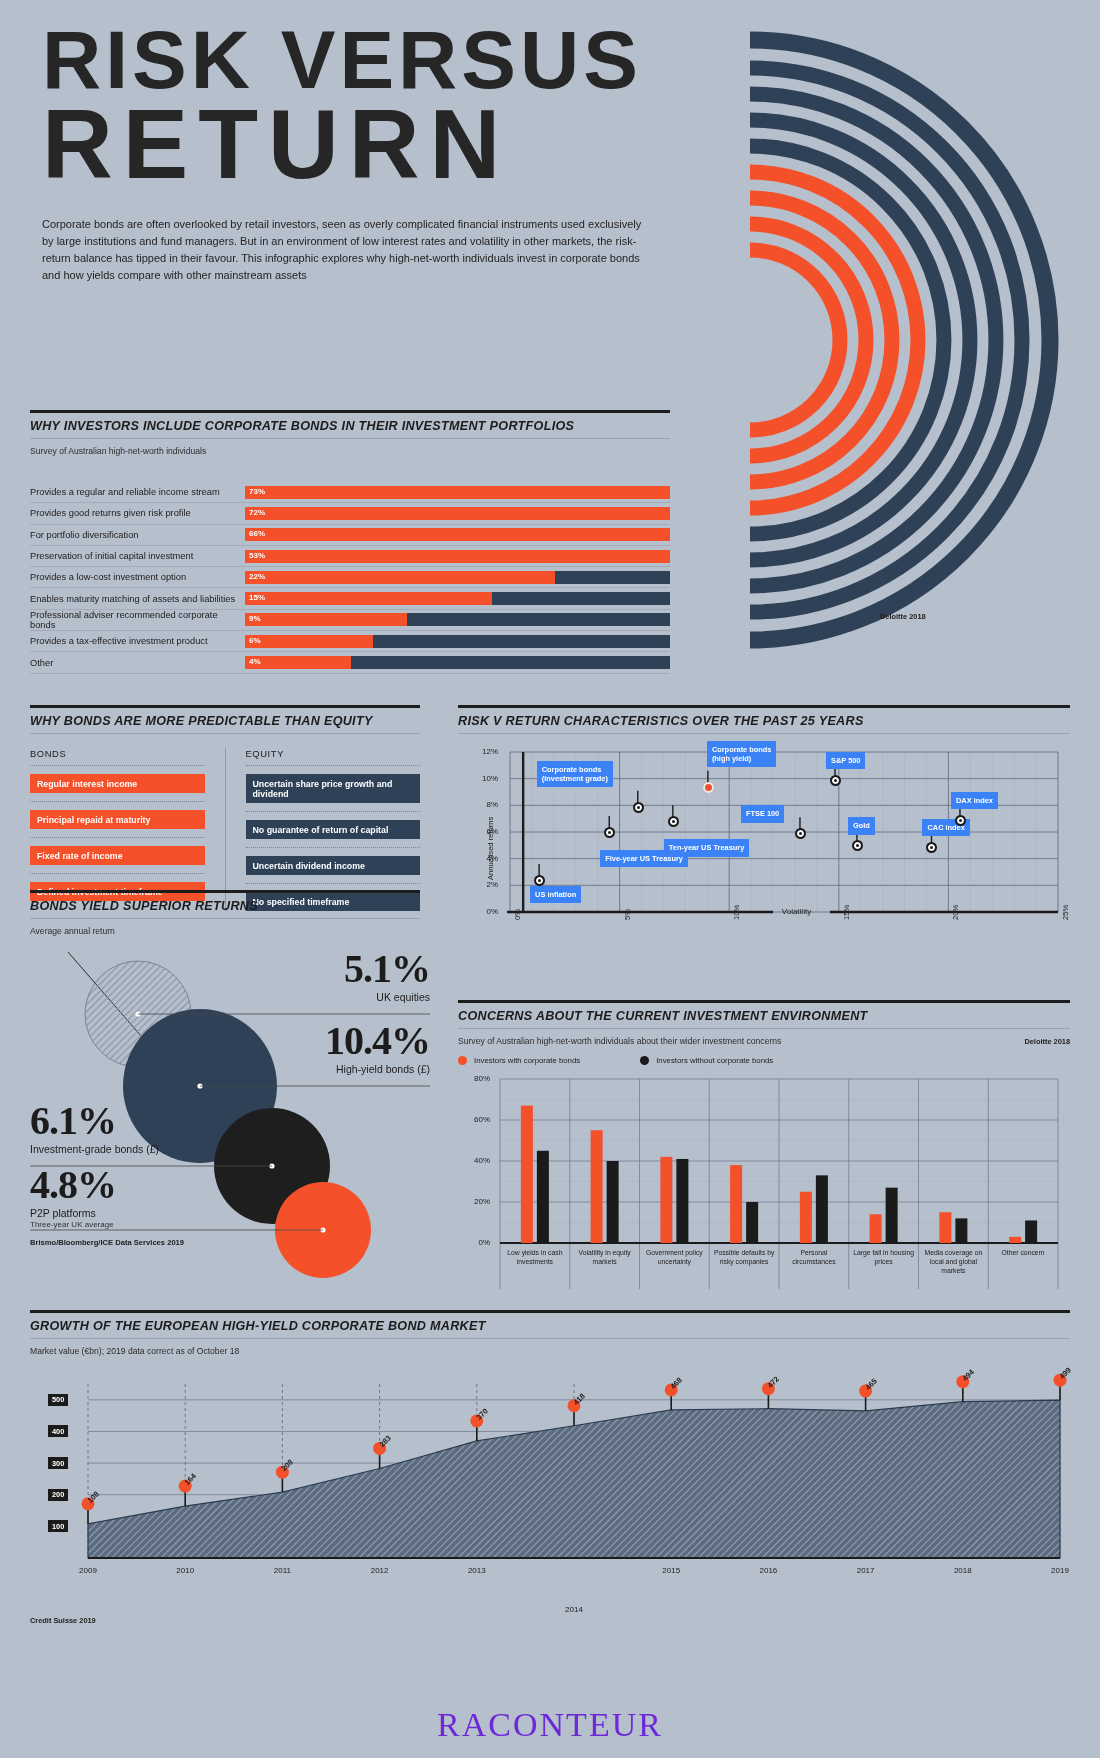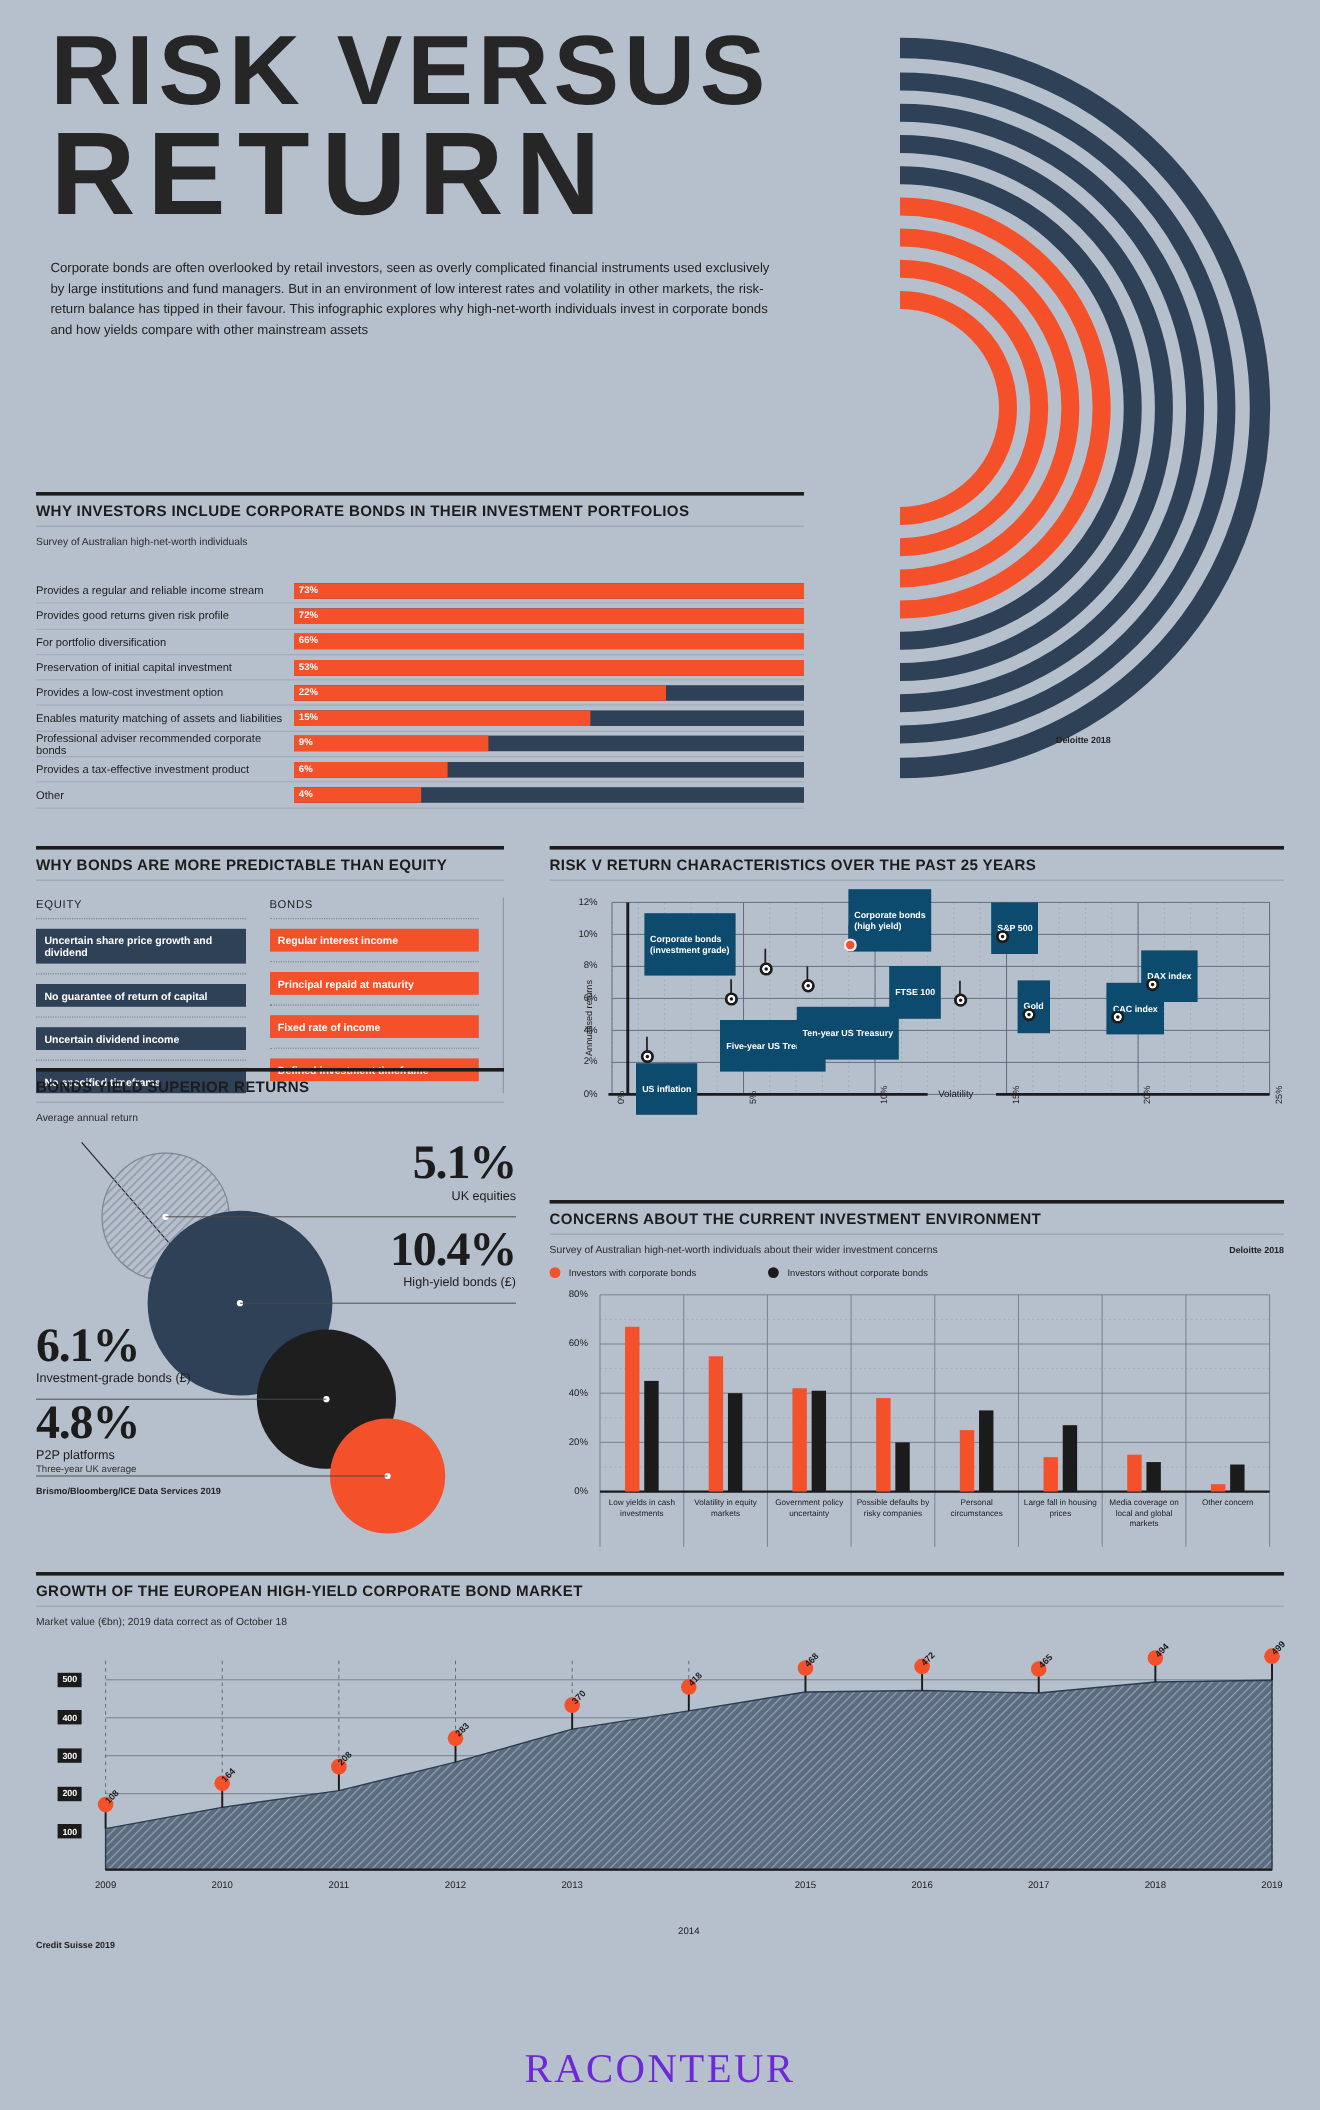--- a/index.html
+++ b/index.html
@@ -22,21 +22,21 @@
     font-weight: bold; color: #262626; line-height: .92;
     letter-spacing: 4px; font-family: "Liberation Sans", sans-serif;
   }
   .title1 { font-size: 82px; }
   .title2 { font-size: 98px; letter-spacing: 10px; margin-top: 2px; }
   .intro { margin-top: 26px; font-size: 11px; line-height: 1.55; color: #232323; width: 600px; }
 
   
   .sec { position: absolute; z-index: 3; }
   .rule { border-top: 3px solid #1d1d1d; }
-  .sec-h { font-size: 12.6px; font-weight: bold; letter-spacing: .3px; padding: 6px 0 5px; }
+  .sec-h { font-size: 12.6px; font-weight: bold; letter-spacing: .3px; padding: 6px 0 5px; font-style: italic; }
   .sec-h-ul { border-bottom: 1px solid #9aa4b3; }
   .sec-sub { font-size: 8.6px; color: #2d2d2d; padding-top: 7px; }
   .src { font-size: 7.4px; font-weight: bold; color: #222; }
 
   
   .srow { display: flex; align-items: center; height: 21.3px; border-bottom: 1px solid #a3acba; }
   .srow .lbl { width: 215px; font-size: 9.3px; color: #1d1d1d; }
   .srow .track { flex: 1; height: 13px; background: #2e4157; position: relative; }
   .srow .fill { position: absolute; left: 0; top: 0; bottom: 0; background: #f4502a; }
   .srow .val { position: absolute; left: 4px; top: 1px; font-size: 8px; font-weight: bold; color: #fff; }
@@ -52,23 +52,23 @@
   .be-sep { border-bottom: 1px dotted #7d879a; margin-top: 8px; }
 
   
   .circ-area { position: relative; width: 400px; height: 360px; }
   .bigpct { font-family: "Liberation Serif", serif; font-weight: bold; font-size: 40px; line-height: .95; letter-spacing: -1px; }
   .caplbl { font-size: 10.5px; margin-top: 3px; }
   .capsub { font-size: 8px; color: #333; margin-top: 1px; }
 
   
   .sc-tag {
-    position: absolute; background: #0c4a6e; color: #fff;
+    position: absolute; background: #3b82f6; color: #fff;
     font-size: 7.4px; font-weight: bold; line-height: 1.25;
-    padding: 17px 5px; white-space: nowrap; z-index: 4;
+    padding: 4px 5px; white-space: nowrap; z-index: 4;
   }
   .sc-dot { position: absolute; width: 11px; height: 11px; border-radius: 50%; z-index: 5; }
   .sc-dot.dark { background: #1b1b1b; border: 2.5px solid #1b1b1b; box-shadow: inset 0 0 0 2px #fff; }
   .sc-dot.red { background: #f4502a; box-shadow: inset 0 0 0 2px #e8edf3; }
   .ax-y { font-size: 8px; color: #222; position: absolute; text-align: right; }
   .ax-x { font-size: 7.6px; color: #222; position: absolute; transform: rotate(-90deg); transform-origin: left top; }
 
   
   .gb-cat { font-size: 6.8px; text-align: center; line-height: 1.3; color: #1d1d1d; }
 
@@ -176,42 +176,42 @@
           </div>
         </div>
       </div>
   </div>
   <div class="src" style="position:absolute; left:880px; top:612px; z-index:4;">Deloitte 2018</div>
 
   <div class="sec" style="left:30px; top:705px; width:390px;">
     <div class="rule"></div>
     <div class="sec-h sec-h-ul">WHY BONDS ARE MORE PREDICTABLE THAN EQUITY</div>
     <div class="be-wrap" style="margin-top:14px;">
+      <div class="be-col left">
+        <div class="be-head">BONDS</div>
+        <div id="bonds-list">
+            <div class="be-item bond">Regular interest income</div>
+            <div class="be-sep"></div>
+            <div class="be-item bond">Principal repaid at maturity</div>
+            <div class="be-sep"></div>
+            <div class="be-item bond">Fixed rate of income</div>
+            <div class="be-sep"></div>
+            <div class="be-item bond">Defined investment timeframe</div>
+          </div>
+      </div>
       <div class="be-col">
         <div class="be-head">EQUITY</div>
         <div id="equity-list">
             <div class="be-item eq">Uncertain share price growth and dividend</div>
             <div class="be-sep"></div>
             <div class="be-item eq">No guarantee of return of capital</div>
             <div class="be-sep"></div>
             <div class="be-item eq">Uncertain dividend income</div>
             <div class="be-sep"></div>
             <div class="be-item eq">No specified timeframe</div>
-          </div>
-      </div>
-      <div class="be-col left">
-        <div class="be-head">BONDS</div>
-        <div id="bonds-list">
-            <div class="be-item bond">Regular interest income</div>
-            <div class="be-sep"></div>
-            <div class="be-item bond">Principal repaid at maturity</div>
-            <div class="be-sep"></div>
-            <div class="be-item bond">Fixed rate of income</div>
-            <div class="be-sep"></div>
-            <div class="be-item bond">Defined investment timeframe</div>
           </div>
       </div>
     </div>
   </div>
 
   <div class="sec" style="left:458px; top:705px; width:612px;">
     <div class="rule"></div>
     <div class="sec-h sec-h-ul">RISK V RETURN CHARACTERISTICS OVER THE PAST 25 YEARS</div>
     <div id="scatter-plot" style="position:relative; width:612px; height:205px; margin-top:10px;">
         <svg width="612" height="205" style="position:absolute;left:0;top:0">

